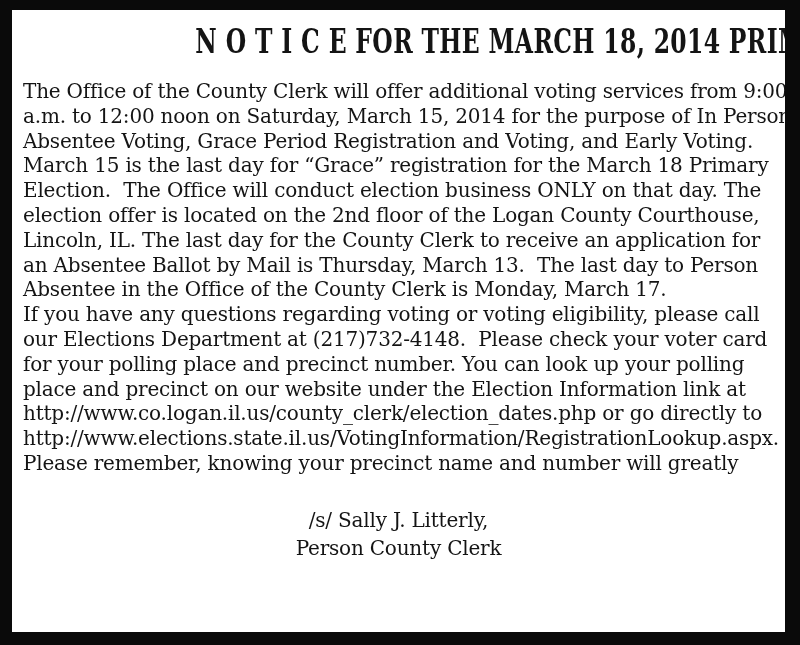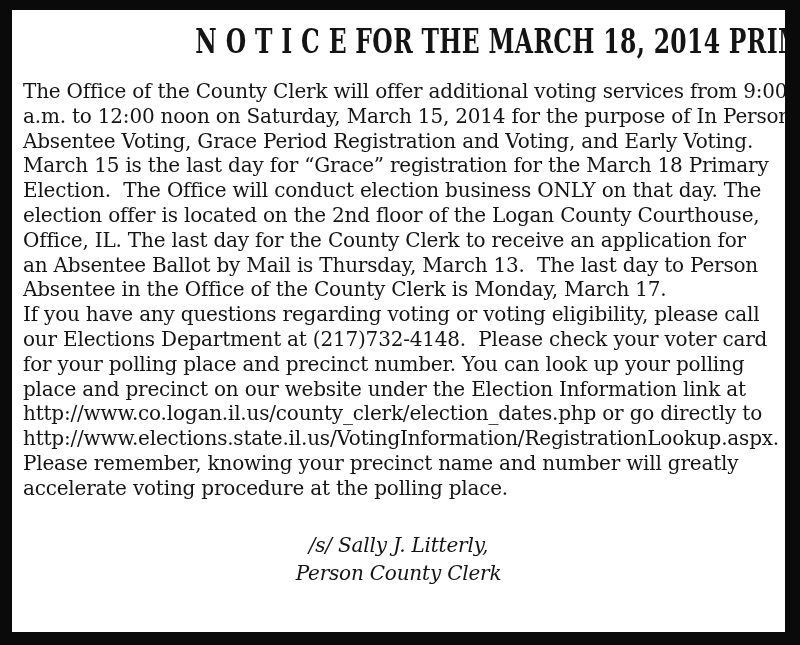--- a/index.html
+++ b/index.html
@@ -48,52 +48,50 @@
   .para + .para { }
   .line {
     white-space: pre;
   }
   .signature {
     margin-top: 30px;
     text-align: center;
     font-size: 20px;
     line-height: 28px;
     letter-spacing: -0.2px;
-    font-style: italic;
   }
 </style>
 </head>
 <body>
 
 <div class="page">
   <div class="title-wrap">
     <span class="title-text">N O T I C E FOR THE MARCH 18, 2014 PRIMARY ELECTION</span>
   </div>
 
   <div class="notice-body" id="notice-body">
       <div class="para">
         <div class="line">The Office of the County Clerk will offer additional voting services from 9:00</div>
         <div class="line">a.m. to 12:00 noon on Saturday, March 15, 2014 for the purpose of In Person</div>
         <div class="line">Absentee Voting, Grace Period Registration and Voting, and Early Voting.</div>
         <div class="line">March 15 is the last day for “Grace” registration for the March 18 Primary</div>
         <div class="line">Election.  The Office will conduct election business ONLY on that day. The</div>
         <div class="line">election offer is located on the 2nd floor of the Logan County Courthouse,</div>
-        <div class="line">Office, IL. The last day for the County Clerk to receive an application for</div>
+        <div class="line">Lincoln, IL. The last day for the County Clerk to receive an application for</div>
         <div class="line">an Absentee Ballot by Mail is Thursday, March 13.  The last day to Person</div>
         <div class="line">Absentee in the Office of the County Clerk is Monday, March 17.</div>
       </div>
       <div class="para">
         <div class="line">If you have any questions regarding voting or voting eligibility, please call</div>
         <div class="line">our Elections Department at (217)732-4148.  Please check your voter card</div>
         <div class="line">for your polling place and precinct number. You can look up your polling</div>
         <div class="line">place and precinct on our website under the Election Information link at</div>
         <div class="line">http://www.co.logan.il.us/county_clerk/election_dates.php or go directly to</div>
         <div class="line">http://www.elections.state.il.us/VotingInformation/RegistrationLookup.aspx.</div>
         <div class="line">Please remember, knowing your precinct name and number will greatly</div>
-        <div class="line">accelerate voting procedure at the polling place.</div>
       </div>
     </div>
 
   <div class="signature" id="notice-signature">
       <div class="line">/s/ Sally J. Litterly,</div>
       <div class="line">Person County Clerk</div>
     </div>
 </div>
 
 </body></html>

